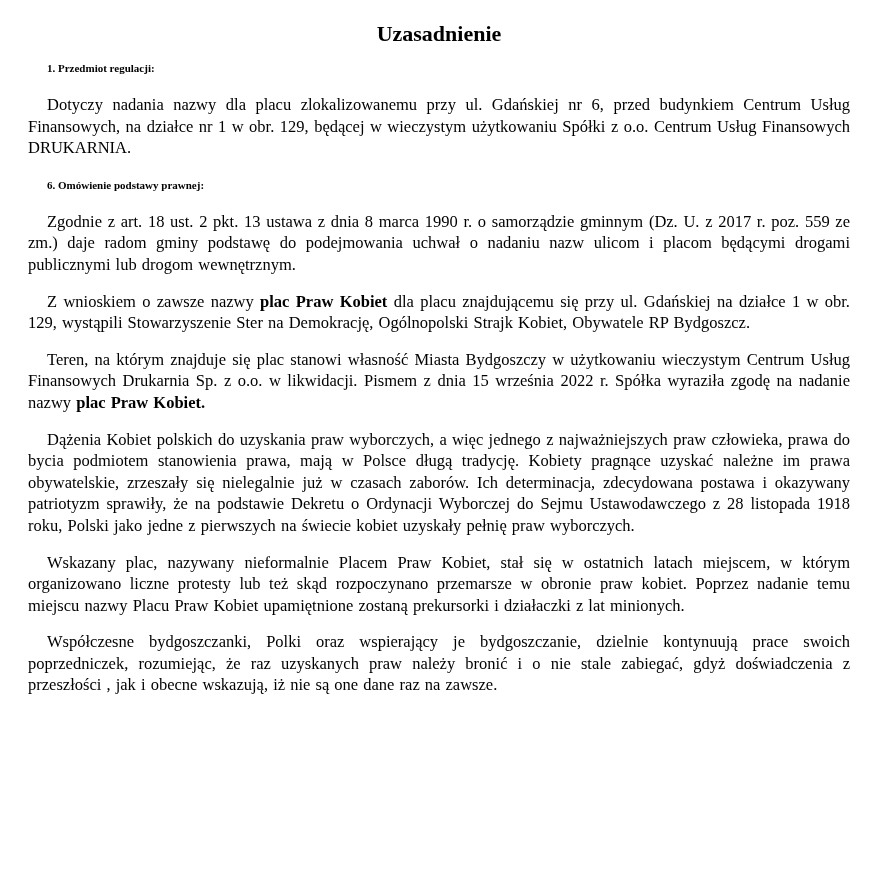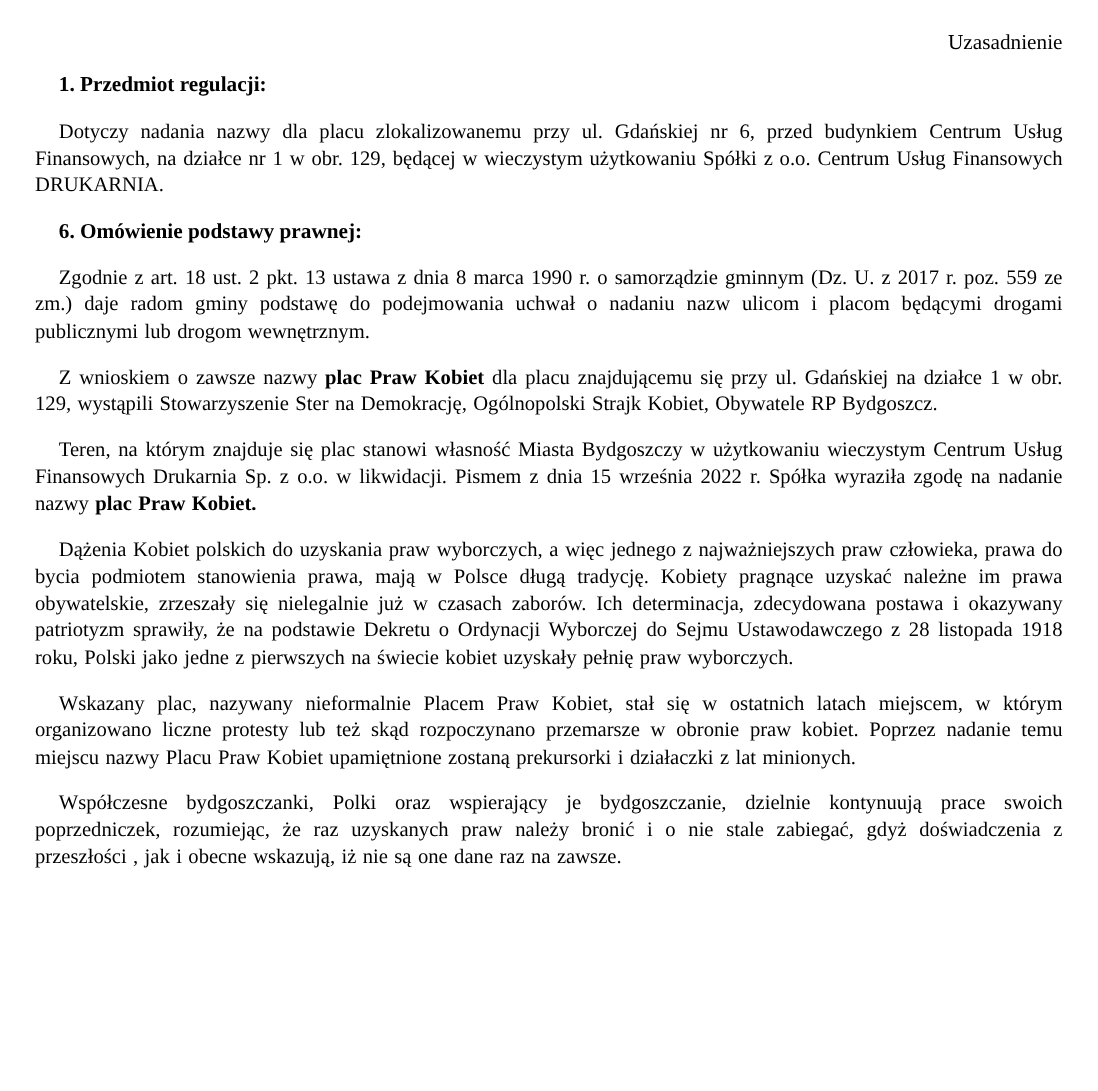--- a/index.html
+++ b/index.html
@@ -17,29 +17,29 @@
   }
   .page {
     box-sizing: border-box;
     width: 878px;
     height: 873px;
     padding: 23px 28px 0 28px;
     background: #ffffff;
   }
   .doc-title {
     margin: 0;
-    text-align: right;
-    font-weight: normal;
-    font-size: 17px;
+    text-align: center;
+    font-weight: bold;
+    font-size: 22px;
     line-height: 22px;
   }
   .section-heading {
     margin: 12px 0 10px 0;
     font-weight: bold;
-    font-size: 17px;
+    font-size: 11px;
     line-height: 22px;
     text-indent: 19px;
   }
   .para {
     margin: 15px 0;
     text-align: justify;
     text-indent: 19px;
     line-height: 21.6px;
     word-spacing: 1px;
   }

